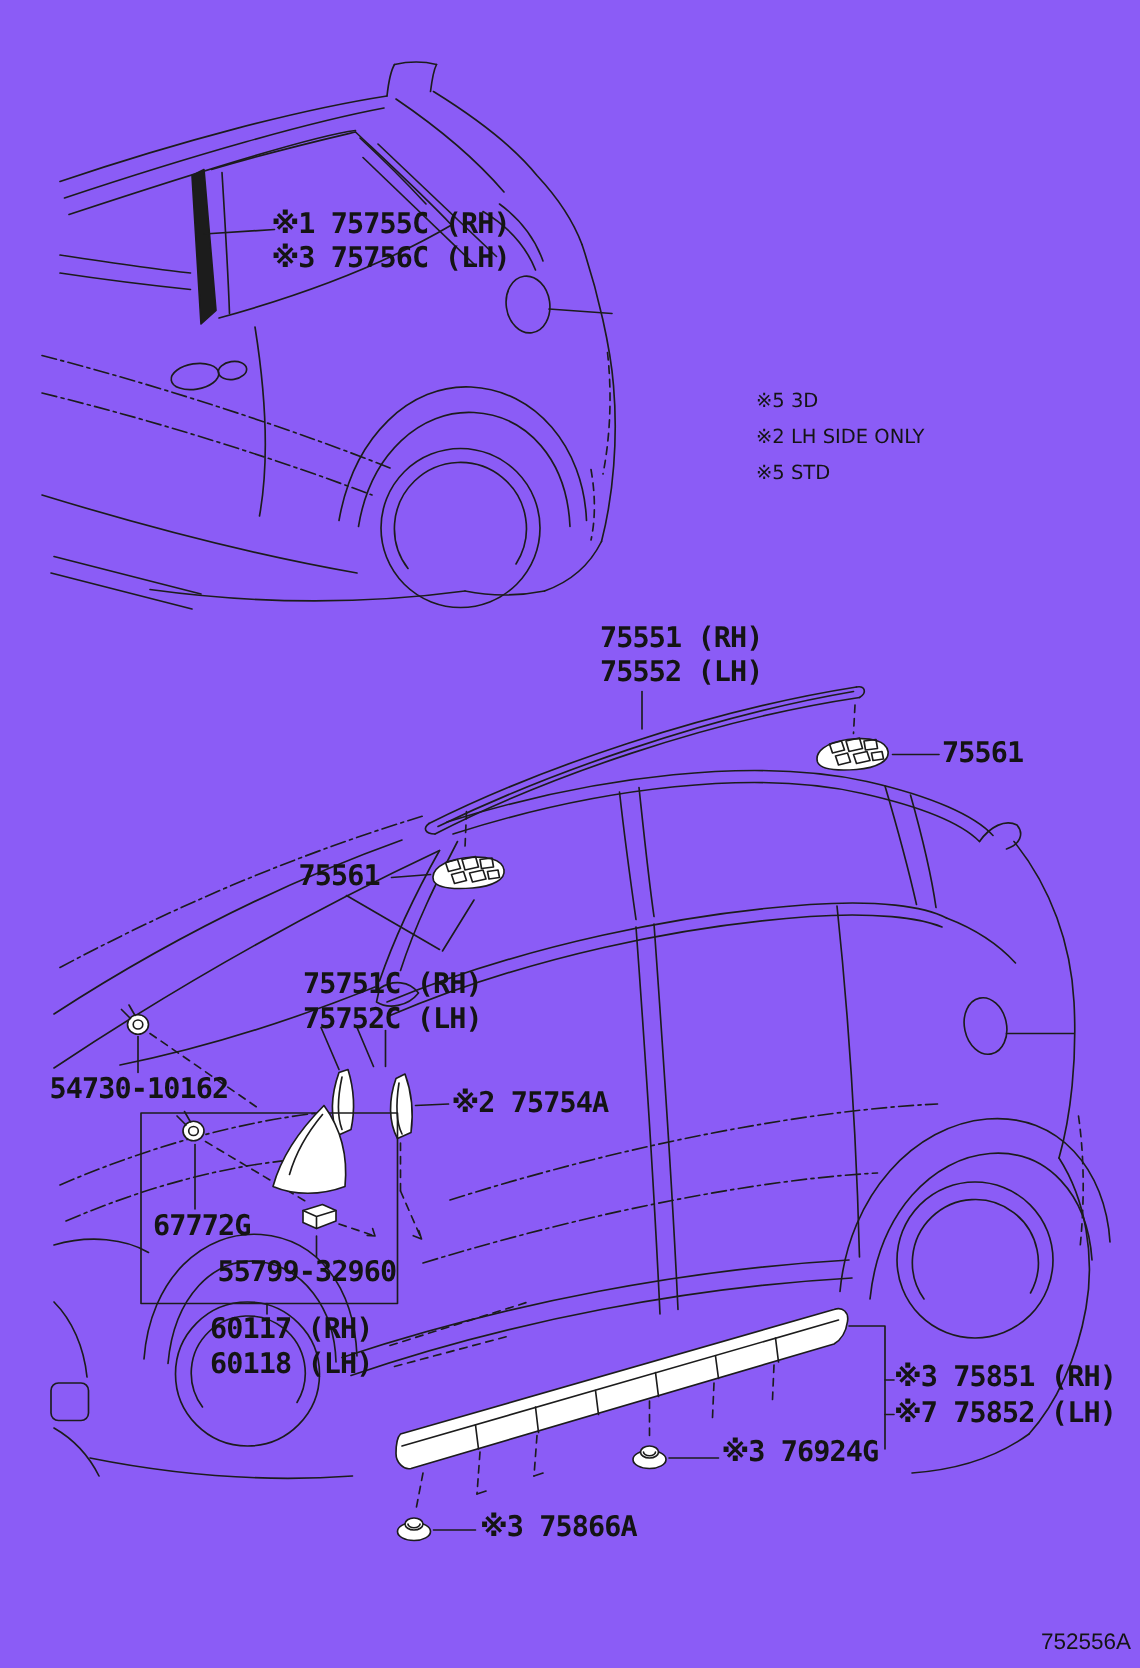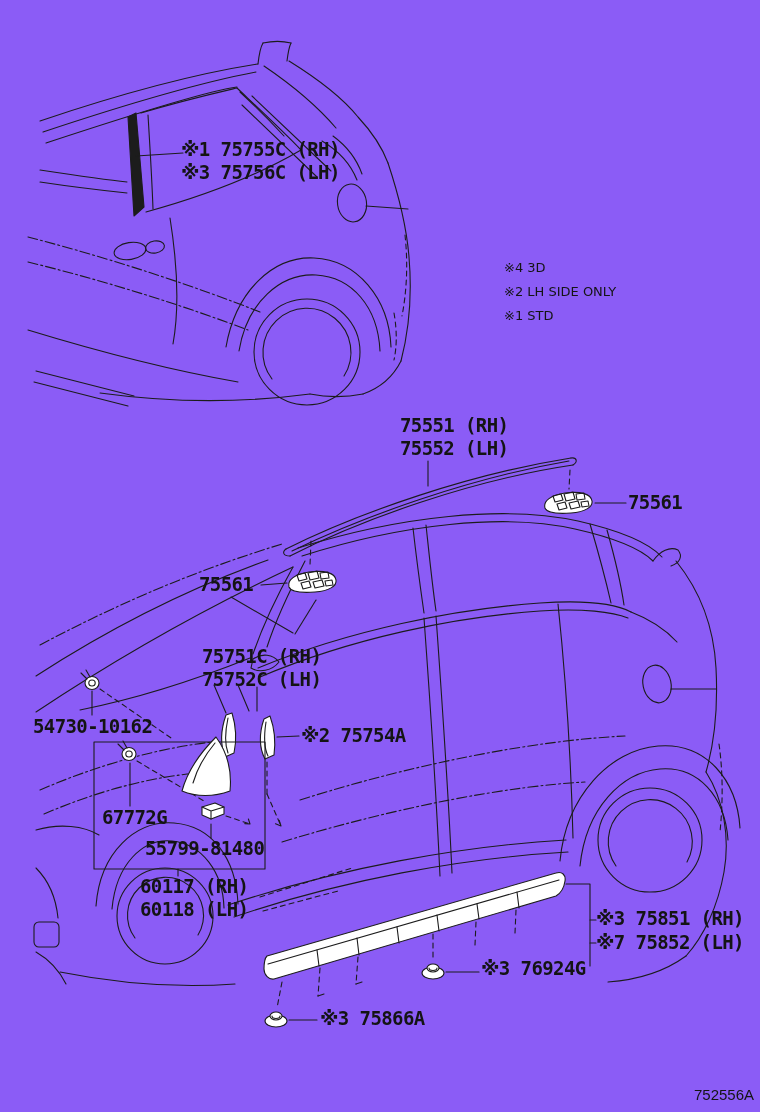--- a/index.html
+++ b/index.html
@@ -233,38 +233,38 @@
       <path d="M446,972 L479,972"></path>
       <use href="#grommet" transform="translate(276,1019)"></use>
       <path d="M289,1020 L317,1020"></path>
     </g>
   </g>
 </svg>
 
 <div class="pn" style="left:181px;top:140px">※1 75755C (RH)</div>
 <div class="pn" style="left:181px;top:163px">※3 75756C (LH)</div>
 
-<div class="note" style="left:504px;top:261px">※4 3D</div>
+<div class="note" style="left:504px;top:261px">※5 3D</div>
 <div class="note" style="left:504px;top:285px">※2 LH SIDE ONLY</div>
-<div class="note" style="left:504px;top:309px">※1 STD</div>
+<div class="note" style="left:504px;top:309px">※5 STD</div>
 
 <div class="pn" style="left:400px;top:416px">75551 (RH)</div>
 <div class="pn" style="left:400px;top:439px">75552 (LH)</div>
 
 <div class="pn" style="left:628px;top:493px">75561</div>
 <div class="pn" style="left:199px;top:575px">75561</div>
 
 <div class="pn" style="left:202px;top:647px">75751C (RH)</div>
 <div class="pn" style="left:202px;top:670px">75752C (LH)</div>
 
 <div class="pn" style="left:33px;top:717px">54730-10162</div>
 <div class="pn" style="left:301px;top:726px">※2 75754A</div>
 
 <div class="pn" style="left:102px;top:808px">67772G</div>
-<div class="pn" style="left:145px;top:839px">55799-81480</div>
+<div class="pn" style="left:145px;top:839px">55799-32960</div>
 
 <div class="pn" style="left:140px;top:877px">60117 (RH)</div>
 <div class="pn" style="left:140px;top:900px">60118 (LH)</div>
 
 <div class="pn" style="left:596px;top:909px">※3 75851 (RH)</div>
 <div class="pn" style="left:596px;top:933px">※7 75852 (LH)</div>
 
 <div class="pn" style="left:481px;top:959px">※3 76924G</div>
 <div class="pn" style="left:320px;top:1009px">※3 75866A</div>
 

